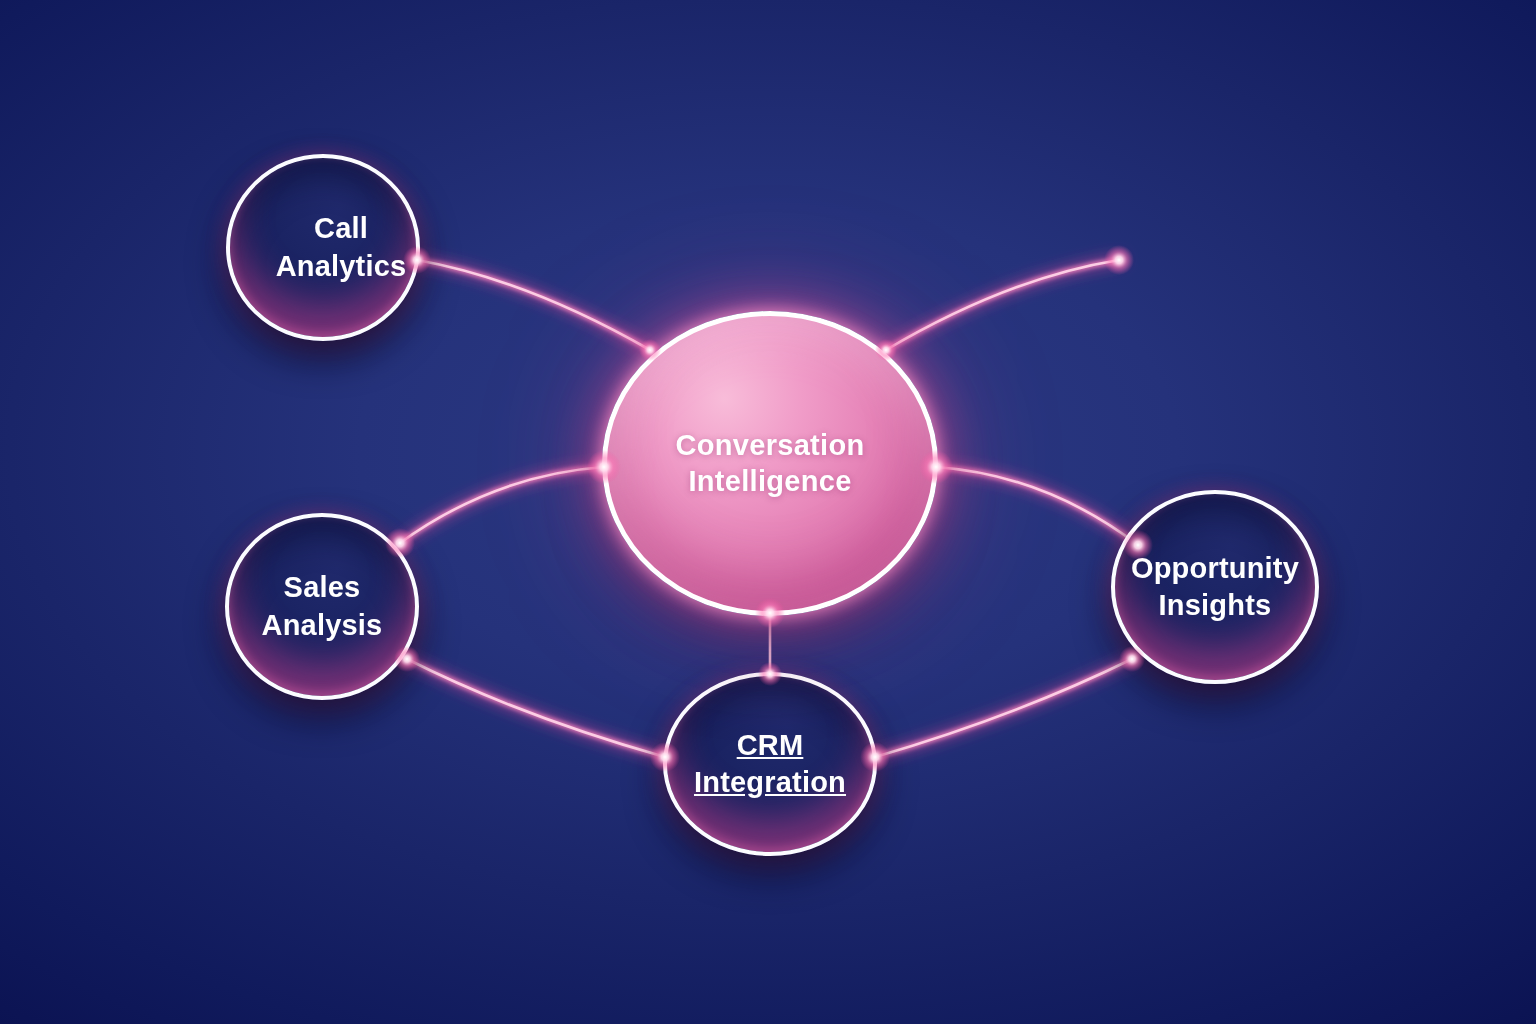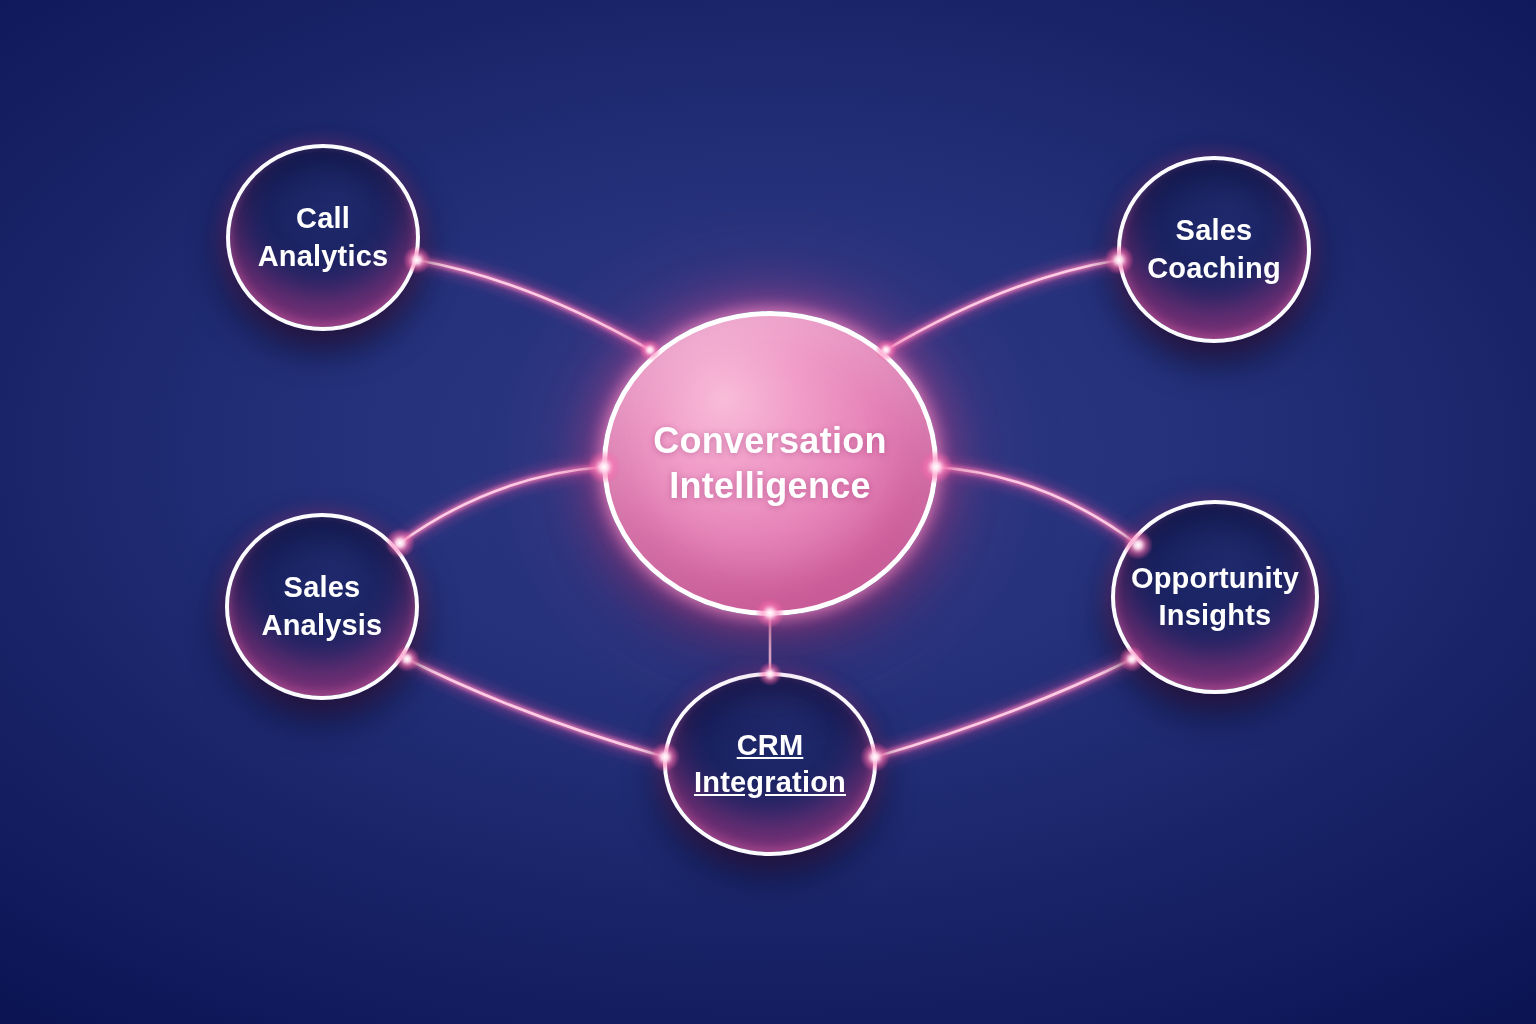--- a/index.html
+++ b/index.html
@@ -40,27 +40,27 @@
     border:5px solid #ffffff;
     background:radial-gradient(circle at 36% 28%,
       #f8bcd9 0%, #f09cc8 26%, #e684b8 50%, #d96ca8 72%, #cb589a 100%);
     box-shadow:
       0 0 18px rgba(255,150,205,.9),
       0 0 55px rgba(255,90,170,.6),
       0 0 120px rgba(236,72,153,.4),
       0 22px 50px rgba(10,5,40,.5),
       inset 0 -30px 60px rgba(150,30,95,.30),
       inset 0 16px 40px rgba(255,230,245,.35);
-    font-size:36px;line-height:1.24;letter-spacing:.3px;
+    font-size:29px;line-height:1.24;letter-spacing:.3px;
     text-shadow:0 1px 6px rgba(120,20,85,.35);
   }
-  .n-call       {left:226px;  top:144px; width:194px; height:187px;}
+  .n-call       {left:226px;  top:154px; width:194px; height:187px;justify-content:flex-end;}
   .n-sales      {left:1117px; top:156px; width:194px; height:187px;}
   .n-speech     {left:225px;  top:513px; width:194px; height:187px;}
-  .n-opportunity{left:1111px; top:500px; width:208px; height:194px;}
+  .n-opportunity{left:1111px; top:490px; width:208px; height:194px;}
   .n-crm        {left:663px;  top:672px; width:214px; height:184px;}
   .n-center     {left:602px;  top:311px; width:336px; height:305px;}
   .n-call .node-label{width:150px;}
   .n-sales .node-label{width:160px;}
   .n-speech .node-label{width:150px;}
   .n-opportunity .node-label{width:195px;}
   .n-crm .node-label{width:175px;text-decoration:underline;}
   .n-center .node-label{width:300px;}
 </style>
 </head>
@@ -118,23 +118,20 @@
       <path class="c-halo" d="M 770 613 L 770 674"></path>
       <path class="c-mid" d="M 770 613 L 770 674"></path>
       <path class="c-core" d="M 770 613 L 770 674"></path>
     </g>
   </svg>
 
   <div class="node satellite n-call">
     <div class="node-label">Call Analytics</div>
   </div>
 
-  <div class="node satellite n-sales">
-    <div class="node-label">Sales Coaching</div>
-  </div>
 
   <div class="node satellite n-speech">
     <div class="node-label">Sales Analysis</div>
   </div>
 
   <div class="node satellite n-opportunity">
     <div class="node-label">Opportunity Insights</div>
   </div>
 
   <div class="node satellite n-crm">

